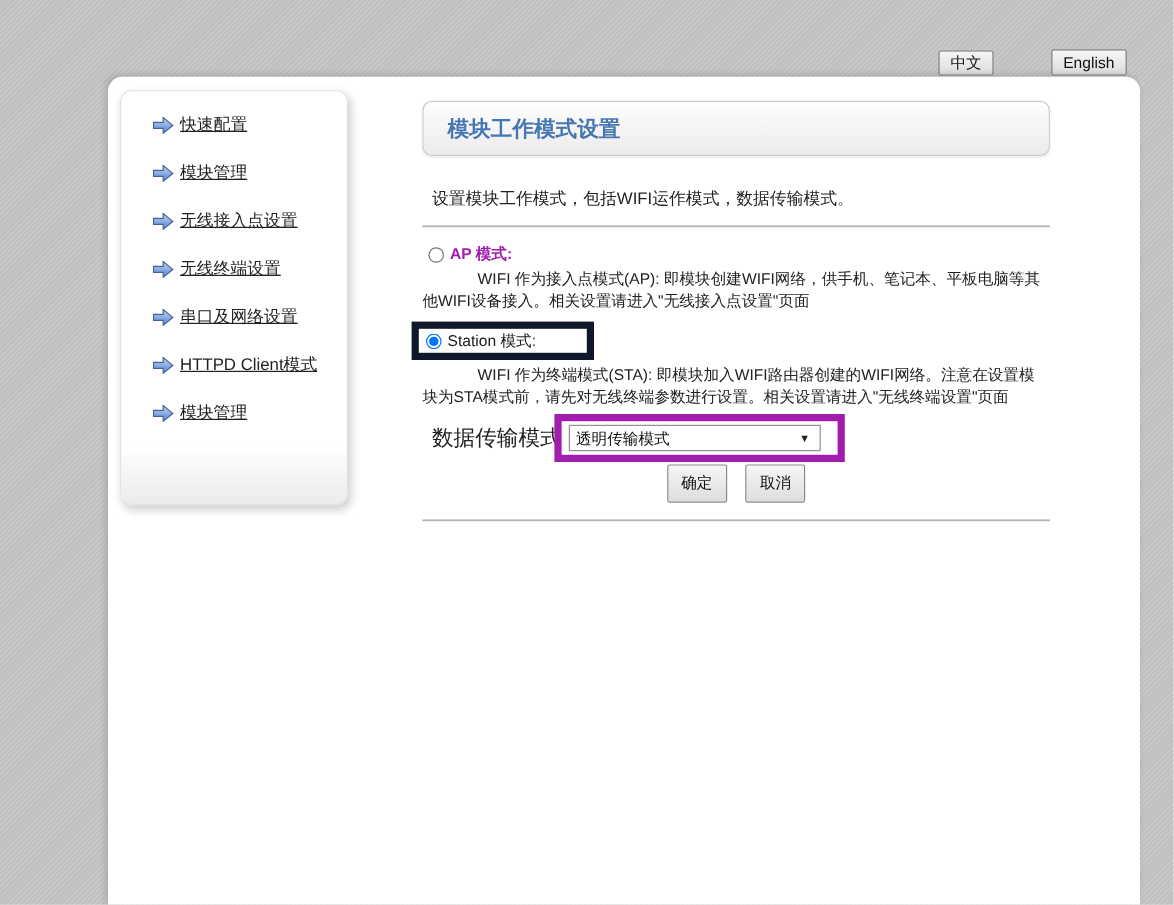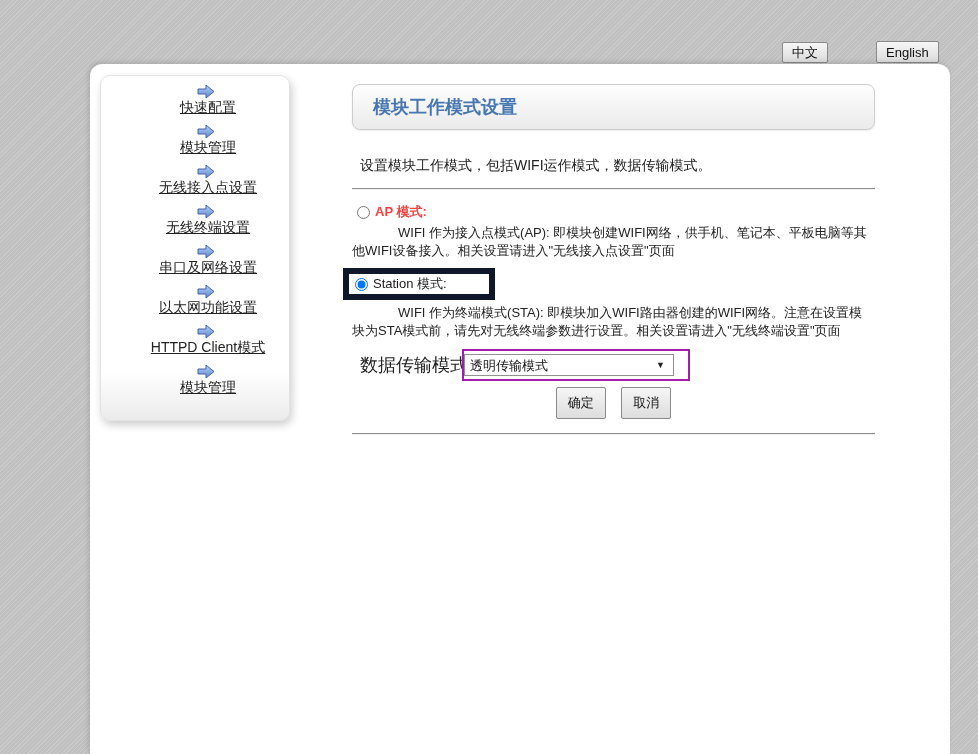--- a/index.html
+++ b/index.html
@@ -51,21 +51,20 @@
     border-radius: 10px;
     box-shadow: 2px 4px 8px rgba(0,0,0,0.20);
     padding-top: 8px;
   }
   .nav-item {
     height: 40px;
     display: flex;
     align-items: center;
     padding-left: 26px;
     cursor: pointer;
-    flex-direction: column;
   }
   .nav-item .arrow { width: 18px; height: 15px; margin-right: 5px; flex: 0 0 auto; }
   .nav-item a {
     font-size: 14px;
     color: #222222;
     text-decoration: underline;
     white-space: nowrap;
   }
 
   
@@ -102,21 +101,21 @@
     border-bottom: 1px solid #f2f2f2;
     margin: 0 0 12px 0;
   }
   .radio-row {
     display: flex;
     align-items: center;
     margin-left: 5px;
     height: 20px;
   }
   .radio-row input[type="radio"] { width: 13px; height: 13px; margin-right: 5px; }
-  .radio-row .radio-label { font-weight: bold; font-size: 13px; color: #ef4444; }
+  .radio-row .radio-label { font-weight: bold; font-size: 13px; color: #a21caf; }
   .mode-desc {
     text-indent: 46px;
     line-height: 18px;
     margin: 2px 0 4px 0;
     color: #222;
   }
   .red-box {
     display: inline-flex;
     align-items: center;
     border: 6px solid #0f172a;
@@ -129,22 +128,22 @@
   .trans-row {
     display: flex;
     align-items: center;
     margin: 8px 0 4px 8px;
     height: 34px;
   }
   .trans-label { font-size: 18px; color: #222; white-space: nowrap; }
   .red-box-select {
     display: inline-flex;
     align-items: center;
-    border: 2px solid #a21caf;
-    padding: 3px 14px 3px 0;
+    border: 6px solid #a21caf;
+    padding: 3px 14px 3px 6px;
     margin-left: -6px;
   }
   .select-wrap { position: relative; display: inline-block; }
   .select-wrap select {
     width: 210px;
     height: 22px;
     font-size: 13px;
     font-family: "Liberation Sans", "DejaVu Sans", sans-serif;
     border: 1px solid #919191;
     background: #ffffff;
@@ -219,26 +218,20 @@
       <svg class="arrow" viewBox="0 0 18 15">
           <path d="M1 5 H9 V1 L17 7.5 9 14 V10 H1 Z" fill="url(#arrowGrad)" stroke="#46639f" stroke-width="1"></path>
         </svg>
       <a href="#">无线终端设置</a>
     </div>
     <div class="nav-item">
       <svg class="arrow" viewBox="0 0 18 15">
           <path d="M1 5 H9 V1 L17 7.5 9 14 V10 H1 Z" fill="url(#arrowGrad)" stroke="#46639f" stroke-width="1"></path>
         </svg>
       <a href="#">串口及网络设置</a>
-    </div>
-    <div class="nav-item">
-      <svg class="arrow" viewBox="0 0 18 15">
-          <path d="M1 5 H9 V1 L17 7.5 9 14 V10 H1 Z" fill="url(#arrowGrad)" stroke="#46639f" stroke-width="1"></path>
-        </svg>
-      <a href="#">以太网功能设置</a>
     </div>
     <div class="nav-item">
       <svg class="arrow" viewBox="0 0 18 15">
           <path d="M1 5 H9 V1 L17 7.5 9 14 V10 H1 Z" fill="url(#arrowGrad)" stroke="#46639f" stroke-width="1"></path>
         </svg>
       <a href="#">HTTPD Client模式</a>
     </div>
     <div class="nav-item">
       <svg class="arrow" viewBox="0 0 18 15">
           <path d="M1 5 H9 V1 L17 7.5 9 14 V10 H1 Z" fill="url(#arrowGrad)" stroke="#46639f" stroke-width="1"></path>

